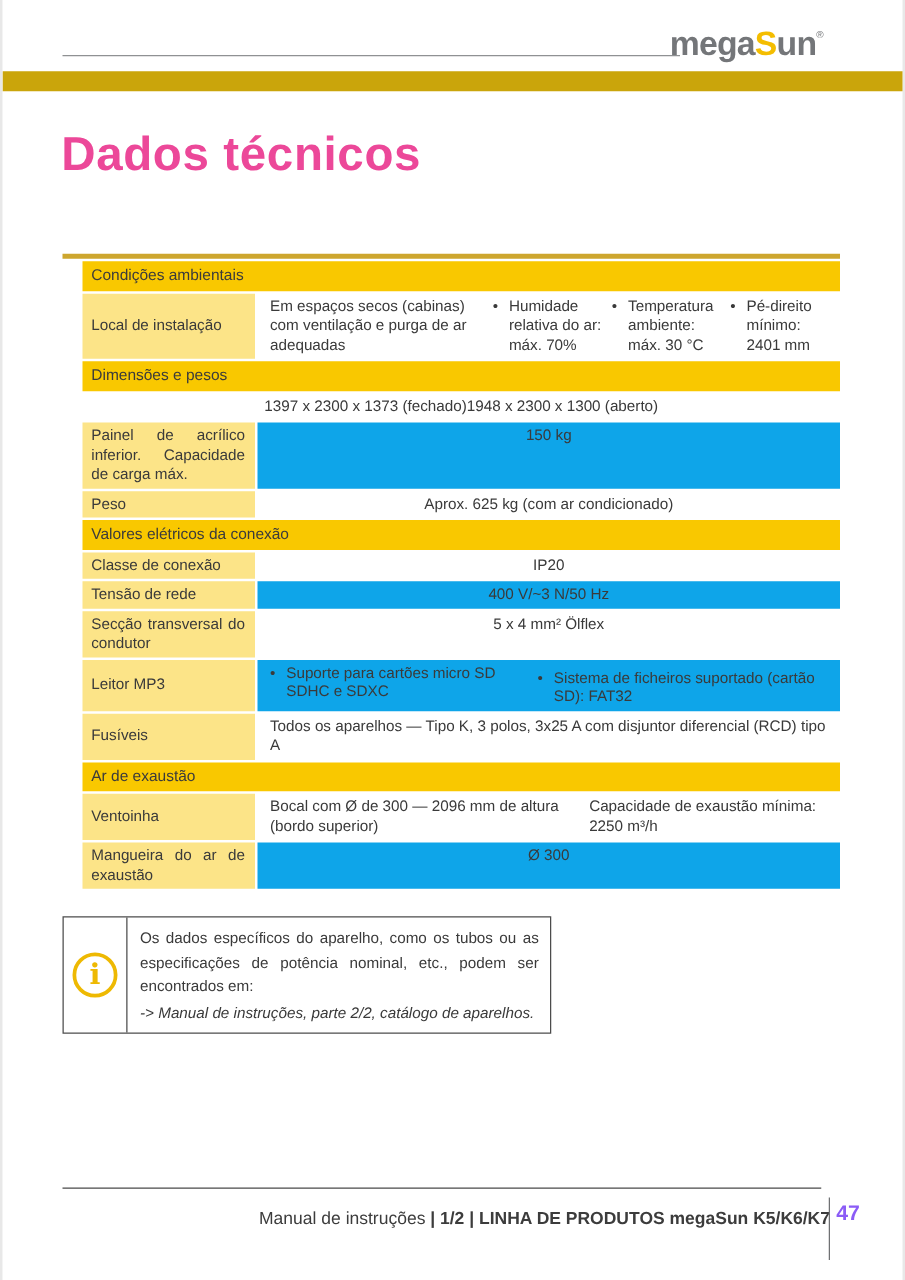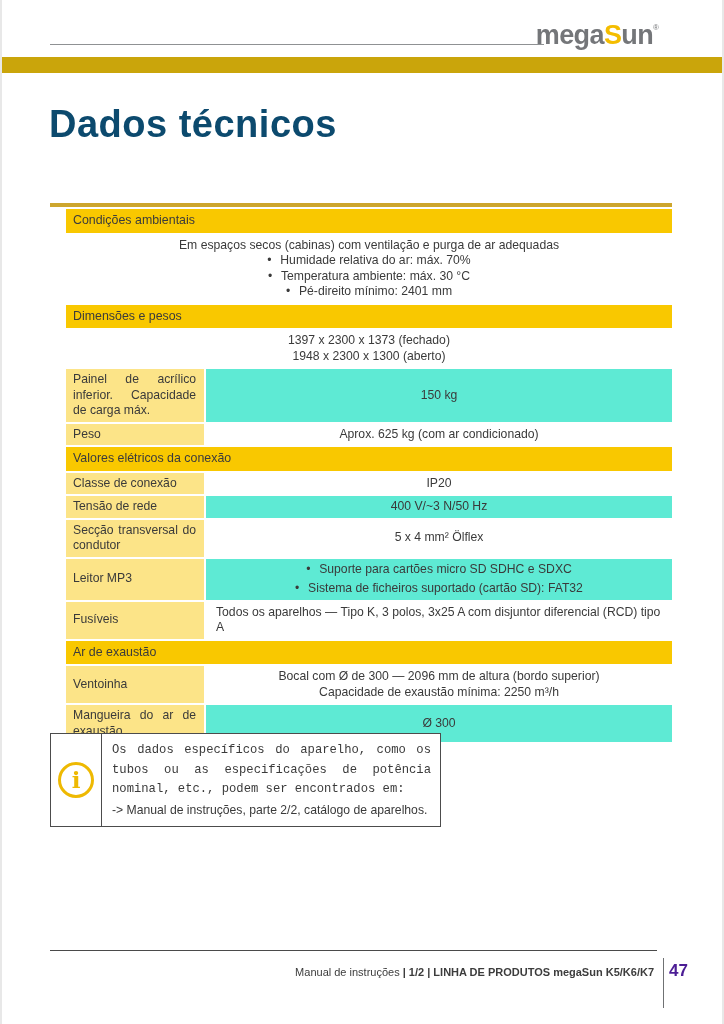--- a/index.html
+++ b/index.html
@@ -28,21 +28,21 @@
   .logo .accent { color: #f4bd00; }
   .logo .tm { font-size: 8px; font-weight: normal; vertical-align: 14px; letter-spacing: 0; }
   .top-band {
     position: absolute; left: 0; top: 57px;
     width: 724px; height: 16px; background: #caa50b;
   }
 
   
   .page-title {
     position: absolute; left: 47px; top: 103px;
-    font-size: 38px; font-weight: bold; color: #0c4a6e;
+    font-size: 38px; font-weight: bold; color: #ec4899;
     letter-spacing: 0.5px;
   }
 
   
   .tech-table {
     position: absolute; left: 48px; top: 203px; width: 622px;
     border-top: 4px solid #cda62e;
     padding-top: 2px;
     font-size: 12.2px; line-height: 15.5px; padding-left: 16px;
   }
@@ -54,23 +54,23 @@
   }
   .label-cell {
     width: 138px; flex: 0 0 138px; background: #fce488;
     padding: 3px 8px 3px 7px;
     display: flex; flex-direction: column; justify-content: center;
   }
   .label-cell .jtext { text-align: justify; }
   .value-cell {
     flex: 1; background: #ffffff;
     padding: 3px 10px;
-    display: flex; flex-direction: column; justify-content: center; align-items: center;
-  }
-  .value-cell.alt { background: #5eead4; }
+    display: flex; flex-direction: row; justify-content: center;
+  }
+  .value-cell.alt { background: #0ea5e9; }
   .v-line { display: flex; }
   .v-line .bullet { width: 13px; flex: 0 0 13px; }
   .v-line + .v-line.spaced { margin-top: 4px; }
   .single-line { min-height: 15.5px; }
 
   
   .info-box {
     position: absolute; left: 48px; top: 733px; width: 391px;
     border: 1px solid #4c4c4c; background: #fff;
     display: flex;
@@ -84,58 +84,61 @@
     display: flex; align-items: center; justify-content: center;
   }
   .info-circle .i-glyph {
     font-family: "DejaVu Serif", serif; font-weight: bold;
     font-size: 23px; color: #eeb902; line-height: 1; margin-top: -2px;
   }
   .info-text-cell {
     flex: 1; padding: 7px 9px 6px 10px;
     font-size: 12.2px; line-height: 19.5px;
   }
-  .info-main { text-align: justify; font-family: Liberation Mono, monospace; }
-  .info-ref { margin-top: 1px; }
+  .info-main { text-align: justify; }
+  .info-ref { font-style: italic; margin-top: 1px; }
 
   
   .footer-rule {
     position: absolute; left: 48px; top: 950px;
     width: 607px; height: 1px; background: #4a4a4a;
   }
   .footer-text {
-    position: absolute; top: 966px; right: 68px;
-    font-size: 11px; color: #3c3c3c; white-space: nowrap;
+    position: absolute; top: 966px; right: 58px;
+    font-size: 14px; color: #3c3c3c; white-space: nowrap;
   }
   .footer-text .bold-part { font-weight: bold; }
   .page-divider {
     position: absolute; left: 661px; top: 958px;
     width: 1px; height: 50px; background: #6f7173;
   }
   .page-number {
     position: absolute; left: 667px; top: 961px;
-    font-size: 17px; font-weight: bold; color: #4c1d95;
+    font-size: 17px; font-weight: bold; color: #8b5cf6;
   }
 </style>
 </head>
 <body>
 
 <div class="page">
 
   <div class="header-rule"></div>
   <div class="logo"><span>mega</span><span class="accent">S</span><span>un</span><span class="tm">®</span></div>
   <div class="top-band"></div>
 
   <div class="page-title">Dados técnicos</div>
 
   <div class="tech-table" id="tech-table">
       <div class="t-row">
         <div class="section-cell">Condições ambientais</div>
       </div>
       <div class="t-row">
+        <div class="label-cell">
+          <div class="jtext">Local de instalação</div>
+        </div>
         <div class="value-cell">
           <div class="v-line">
             <span>Em espaços secos (cabinas) com ventilação e purga de ar adequadas</span>
           </div>
           <div class="v-line">
             <span class="bullet">•</span>
             <span>Humidade relativa do ar:  máx. 70%</span>
           </div>
           <div class="v-line">
             <span class="bullet">•</span>

